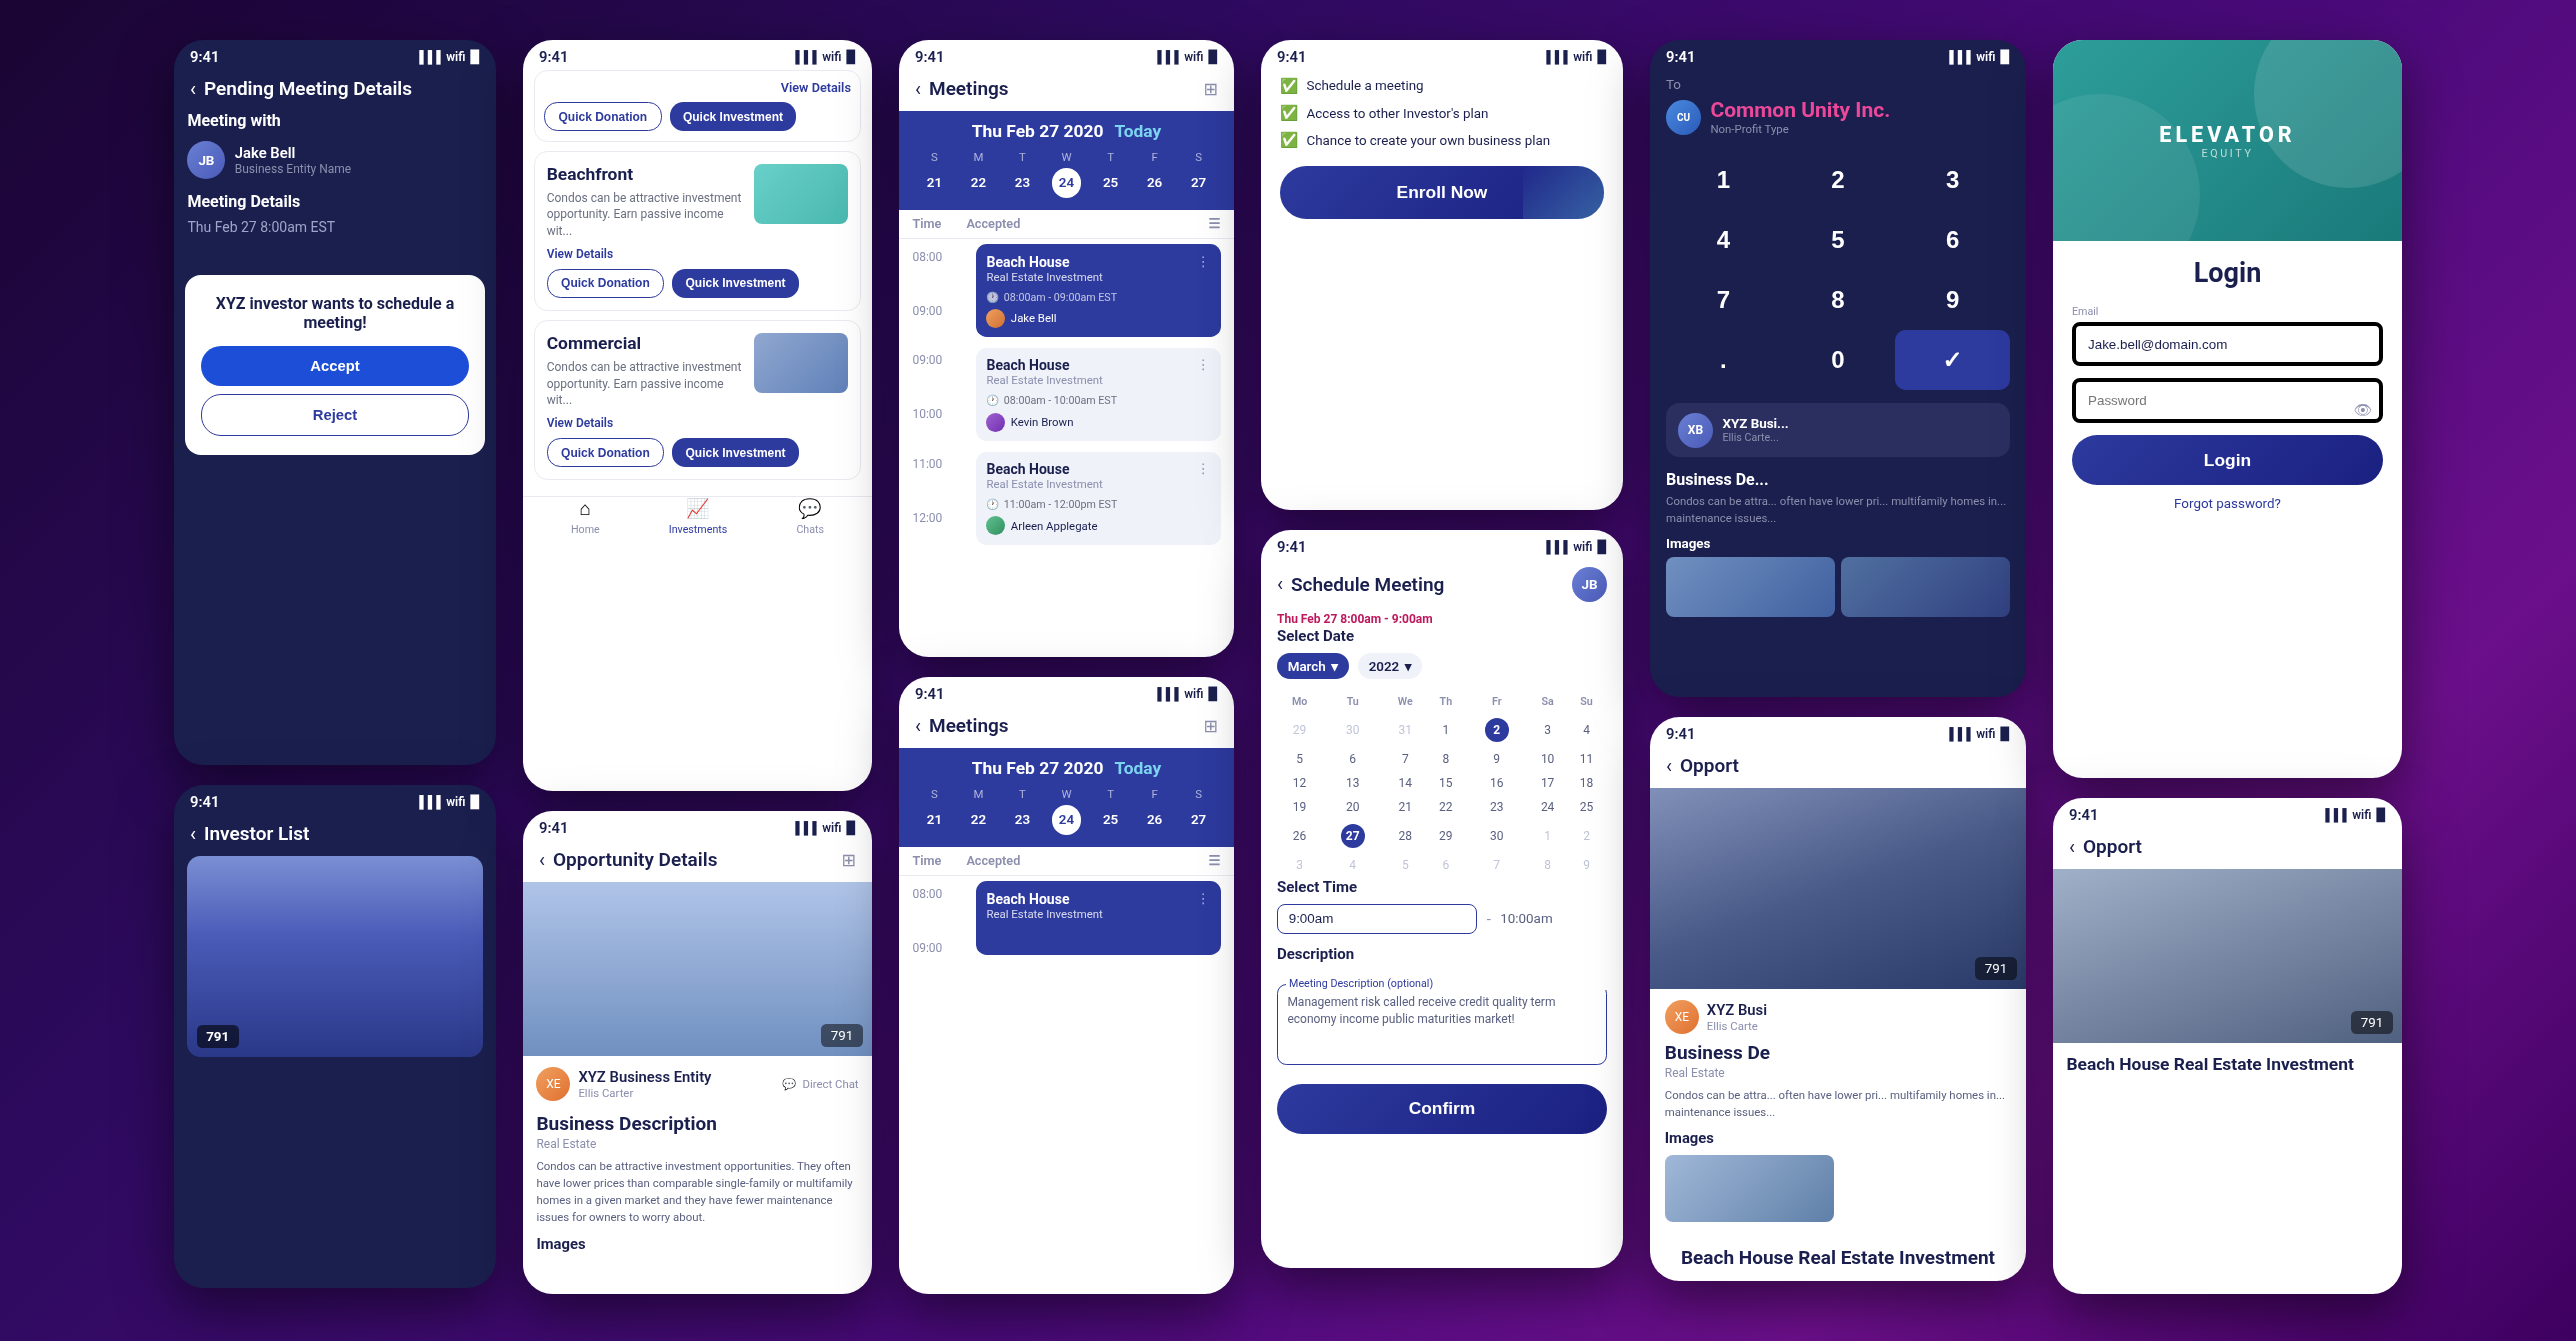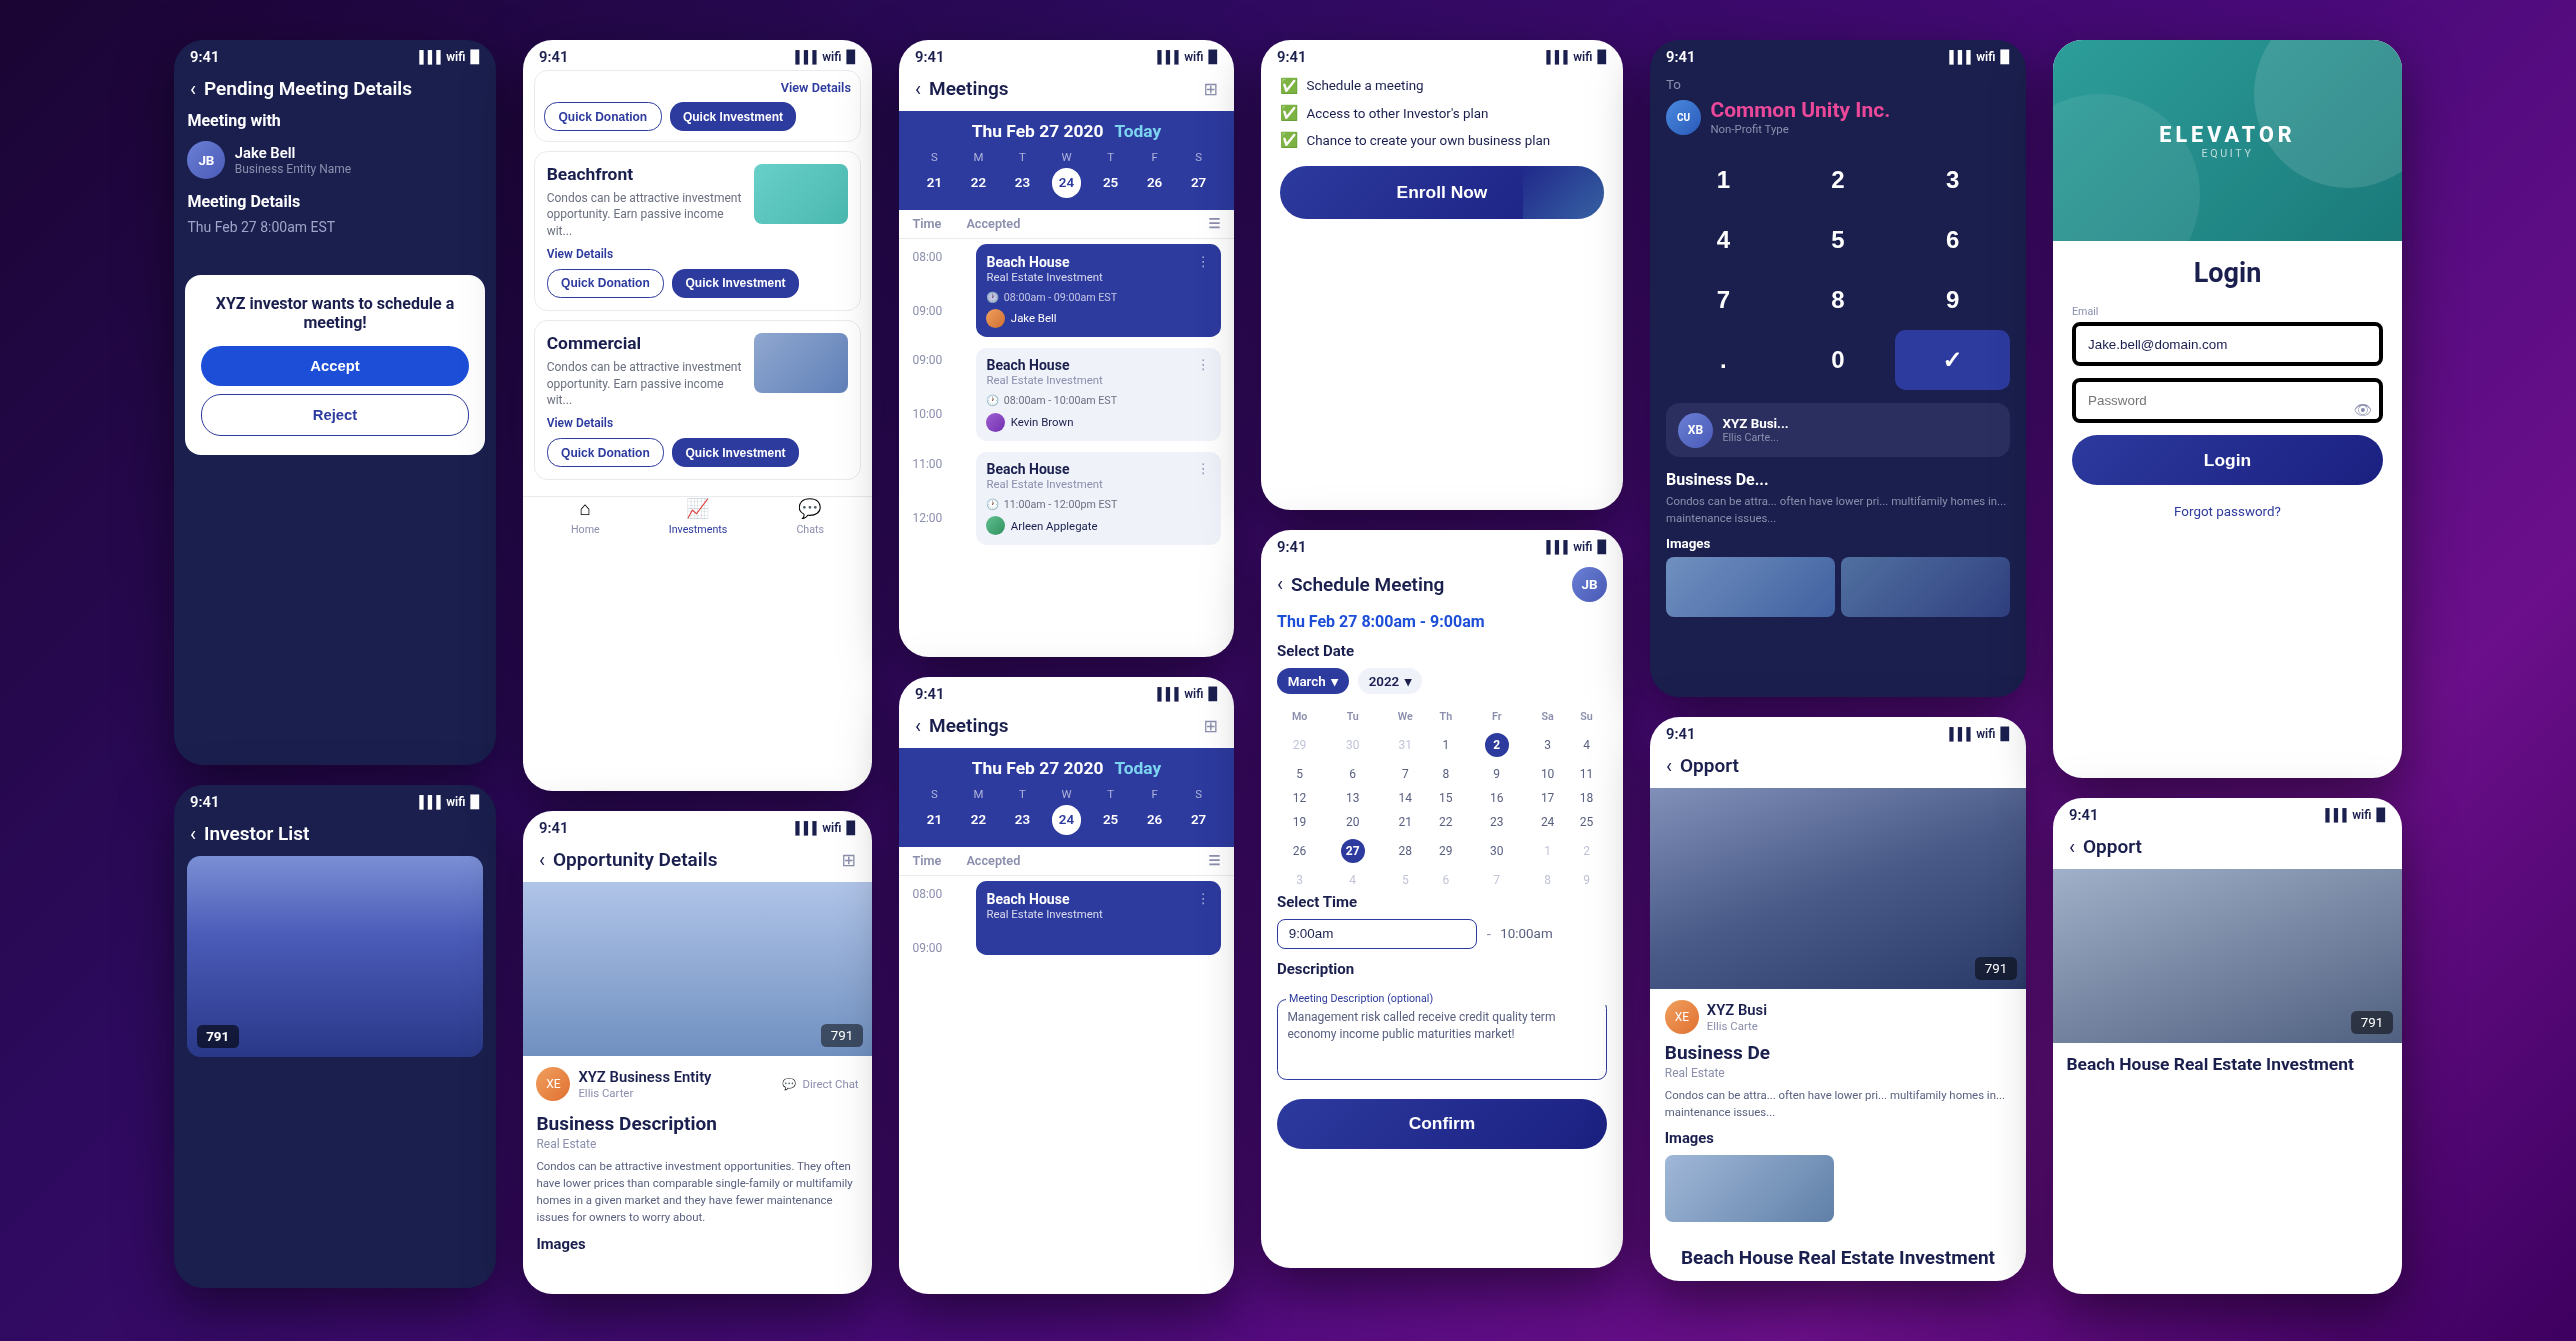--- a/index.html
+++ b/index.html
@@ -448,21 +448,21 @@
     
     .schedule-phone {
       width: 362px;
       height: 738px;
       background: #fff;
       border-radius: 29.5px;
       overflow: hidden;
       box-shadow: 0 20px 54px rgba(0,0,0,0.5);
     }
     .schedule-content { padding: 0 16px 13.4px; overflow: hidden; }
-    .schedule-date-label { font-size: 16px; font-weight: 700; color: #1d4ed8; margin-bottom: 11px; }
+    .schedule-date-label { font-size: 12px; font-weight: 700; color: #be185d; margin-bottom: 1px; }
 
     .section-heading { font-size: 15px; font-weight: 700; color: #1a1f4e; margin-bottom: 8px; }
 
     .month-row { display: flex; gap: 9.4px; margin-bottom: 9.4px; }
     .month-select {
       display: flex; align-items: center; gap: 5.4px;
       background: #2d3a9e; color: #fff;
       padding: 5.4px 10.7px; border-radius: 13.4px;
       font-size: 13.4px; font-weight: 600; cursor: pointer;
     }
@@ -676,21 +676,21 @@
       padding: 14.8px;
       background: linear-gradient(135deg, #2d3a9e, #1a2080);
       color: #fff;
       border: none;
       border-radius: 27px;
       font-size: 17.4px;
       font-weight: 700;
       cursor: pointer;
       margin-bottom: 10.7px;
     }
-    .forgot-pw { text-align: center; font-size: 13.4px; color: #2d3a9e; cursor: pointer; margin-top: 8px; }
+    .forgot-pw { text-align: center; font-size: 13.4px; color: #2d3a9e; cursor: pointer; }
 
     
     .opp2-phone {
       width: 349px;
       height: 496px;
       background: #fff;
       border-radius: 29.5px;
       overflow: hidden;
       box-shadow: 0 20px 54px rgba(0,0,0,0.5);
     }

